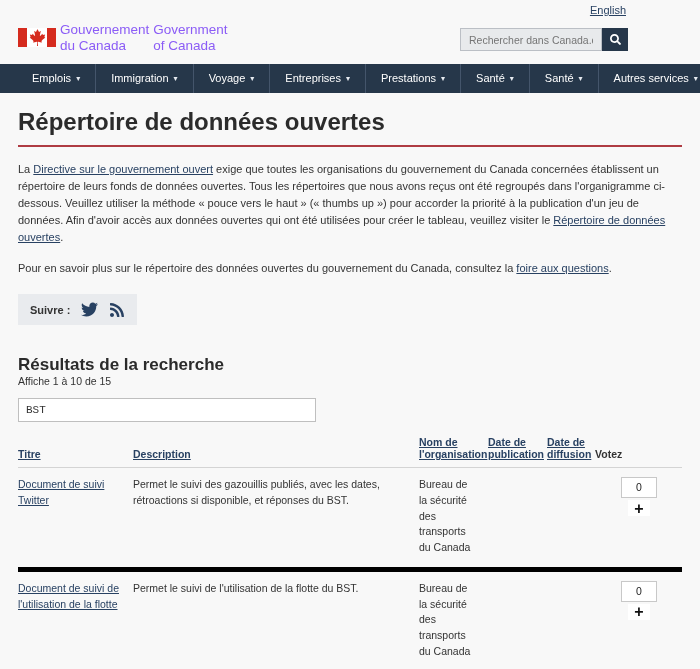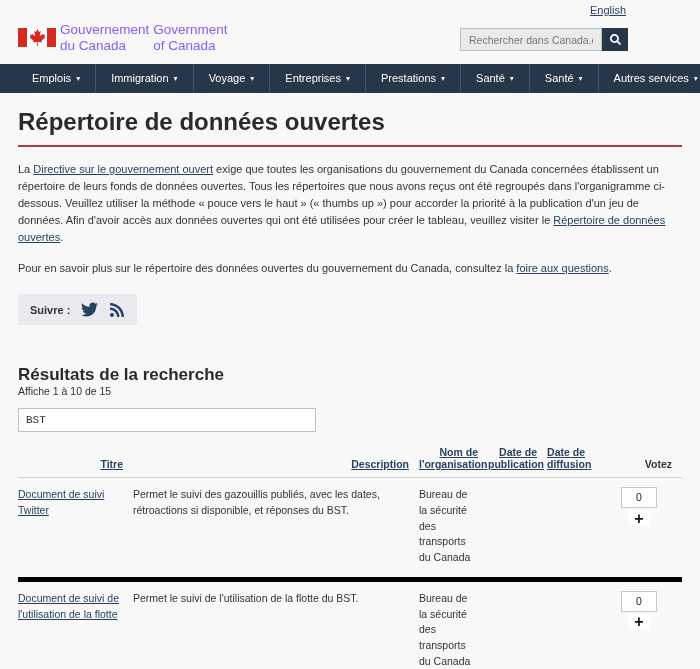--- a/index.html
+++ b/index.html
@@ -56,21 +56,21 @@
 
   .follow-box {
     display: inline-flex; align-items: center; gap: 9px;
     margin-top: 17px; padding: 7px 12px; background: #E9EBEE;
   }
   .follow-label { font-weight: bold; }
   .follow-box svg { fill: #284162; cursor: pointer; }
   .tw-icon { width: 21px; height: 17px; }
   .rss-icon { width: 16px; height: 16px; }
 
-  h2.results-title { margin-top: 40px; font-size: 17px; font-weight: bold; color: #2b2b2b; }
+  h2.results-title { margin-top: 30px; font-size: 17px; font-weight: bold; color: #2b2b2b; }
   .results-count { font-size: 10.5px; }
 
   .search-form { margin-top: 11px; display: flex; align-items: center; }
   .search-form input {
     width: 298px; height: 24px; padding: 0 7px;
     border: 1px solid #BFBFBF; background: #FFF;
     font-family: Liberation Mono, monospace; font-size: 11px; color: #333;
   }
   .search-form button {
     margin-left: 7px; height: 25px; padding: 0 11px;
@@ -82,21 +82,21 @@
 
   
   table.results { width: 664px; margin-top: 14px; border-collapse: collapse; table-layout: fixed; }
   col.c-titre { width: 115px; }
   col.c-desc  { width: 286px; }
   col.c-org   { width: 69px; }
   col.c-pub   { width: 59px; }
   col.c-diff  { width: 48px; }
   col.c-vote  { width: 87px; }
   th {
-    text-align: right; vertical-align: bottom;
+    text-align: left; vertical-align: bottom;
     padding: 0 10px 7px 0; font-size: 10.5px; font-weight: bold;
     border-bottom: 1px solid #D4D4D4;
   }
   th a.th-lnk { font-weight: bold; }
   td {
     vertical-align: top; padding: 9px 10px 11px 0;
     font-size: 10.5px; line-height: 1.5;
     border-bottom: 5px solid #000000;
   }
   td.col-vote { padding-left: 26px; padding-right: 0; }

